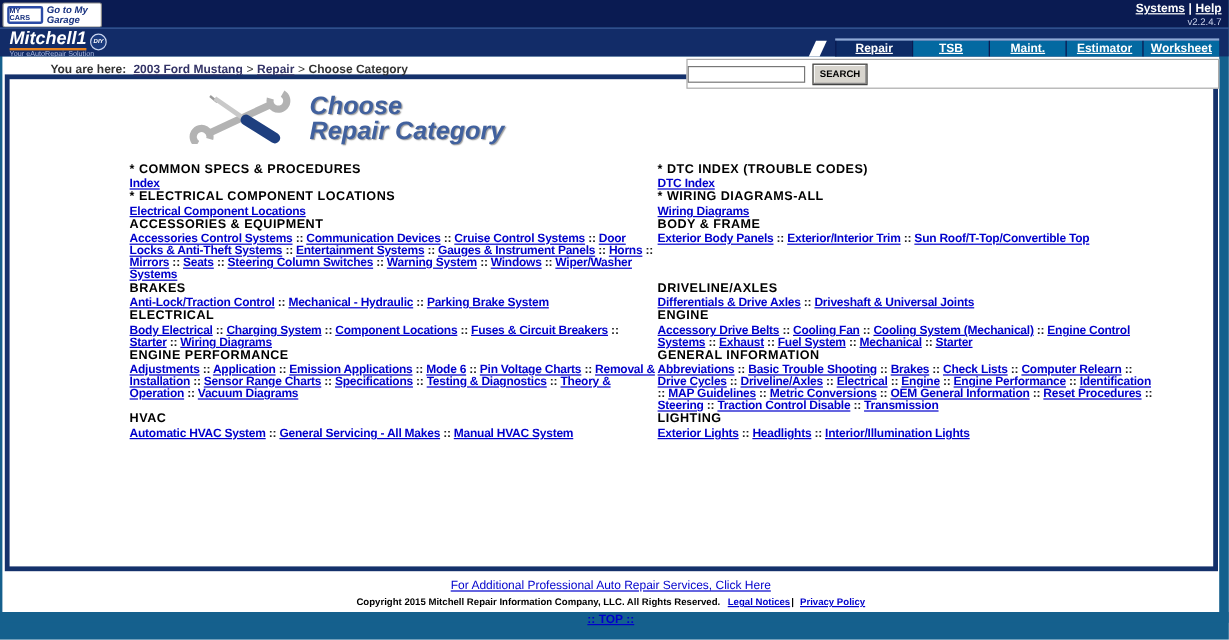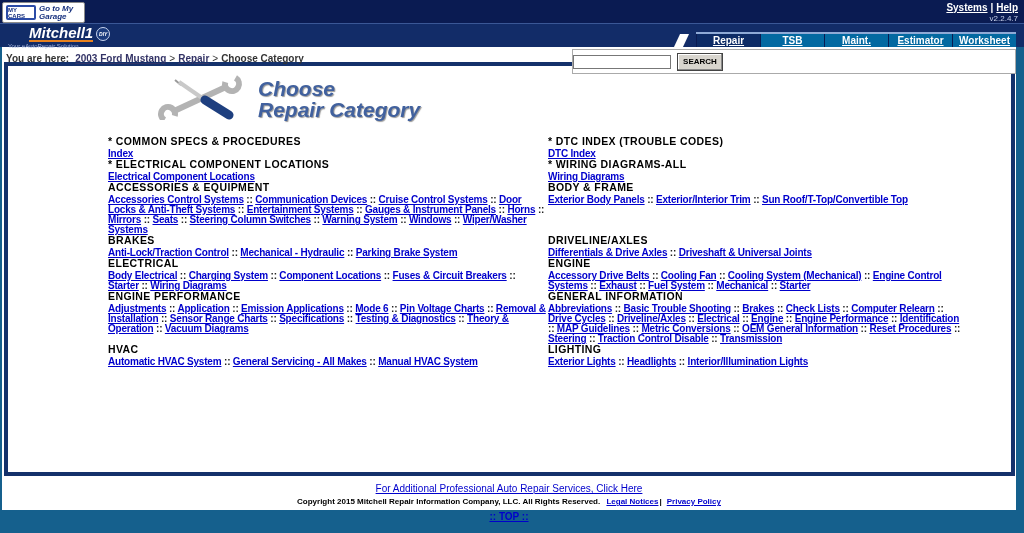--- a/index.html
+++ b/index.html
@@ -20,40 +20,40 @@
     color:#16307E; line-height:8px; }
   .top-right { position:absolute; right:6px; top:2px; text-align:right; }
   .top-links { font-size:10px; font-weight:bold; color:#fff; }
   .top-links a { color:#fff; text-decoration:underline; cursor:pointer; }
   .top-links .sep { margin:0 3px; }
   .version { font-size:8px; color:#C6CFE8; margin-top:1px; }
 
   
   .logobar { height:24px; background:#122C68; border-top:1px solid #3A5796; position:relative; }
   .brand { position:absolute; left:8px; top:1px; }
-  .brand-line { display:flex; align-items:center;margin-left:21px; }
+  .brand-line { display:flex; align-items:flex-end; }
   .brand-name { font-size:15px; line-height:15px; font-weight:bold; font-style:italic;
     color:#fff; border-bottom:2px solid #E8821E; padding-bottom:0; }
   .brand-badge { width:14px; height:14px; margin-left:3px; border-radius:50%;
     background:#1A3A7C; border:1px solid #C8D4EE; color:#fff; font-size:5px; font-weight:bold;
     font-style:italic; display:flex; align-items:center; justify-content:center; }
   .brand-tagline { font-size:6px; color:#AAB8DD; margin-top:1px; }
   .tabstrip { position:absolute; right:8px; bottom:0; display:flex; align-items:flex-end; }
   .slash { width:9px; height:13px; background:#fff; transform:skewX(-25deg); margin-right:10px; }
   .tabs { display:flex; border-top:2px solid #8FAAD6; }
   .tab { display:block; width:64px; height:13px; line-height:13px; text-align:center;
     background:#0369a1; color:#fff; font-size:10px; font-weight:bold; text-decoration:underline;
     border-left:1px solid #0A1B52; cursor:pointer; }
   .tab.active { background:#0D2B66; }
 
   
   .body-wrap { margin:0 8px 0 2px; background:#fff; }
 
   
-  .subbar { height:15px; position:relative; }
+  .subbar { height:15px; position:relative;margin-left:36px; }
   .breadcrumb { position:absolute; left:4px; top:6px; font-size:10px; color:#333; white-space:nowrap; }
   .bc-prefix { font-weight:bold; color:#333; margin-right:6px; }
   .bc-link { font-weight:bold; color:#333366; text-decoration:underline; cursor:pointer; }
   .bc-current { font-weight:bold; color:#333; }
   .bc-sep { color:#333; margin:0 3px; }
   .searchpanel { position:absolute; right:0; top:2px; width:444px; height:25px;
     background:#fff; border:1px solid #aaa; display:flex; align-items:center;
     justify-content:flex-start; gap:6px; padding-right:5px; }
   .search-input { width:98px; height:14px; border:1px solid #777; font-size:9px; padding:0 2px; }
   .search-btn { width:46px; height:18px; font-size:8px; font-weight:bold; color:#000;

